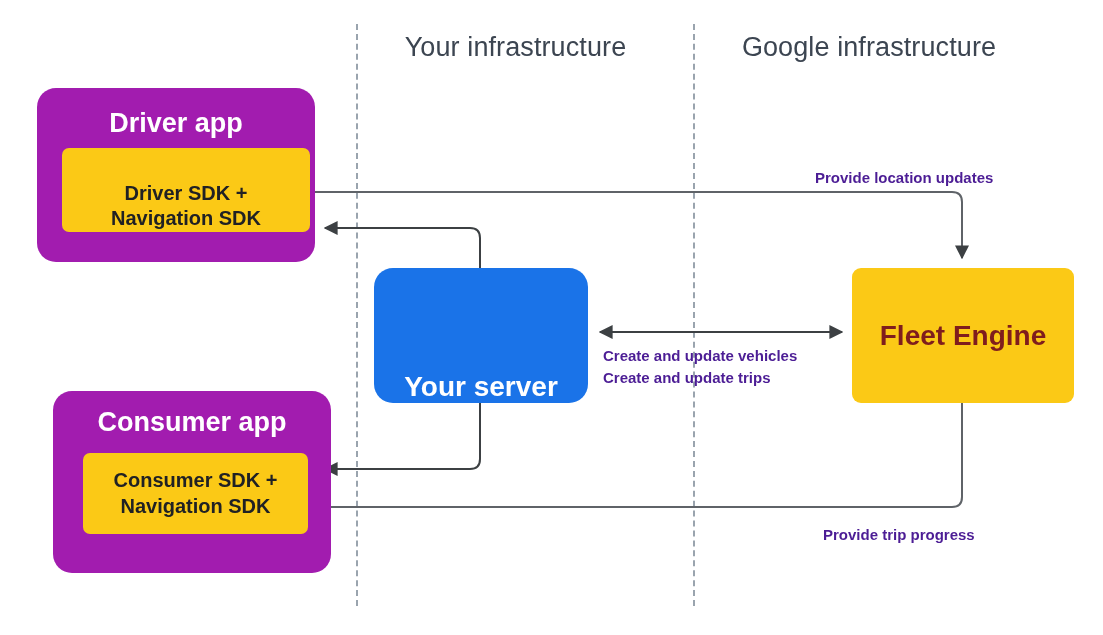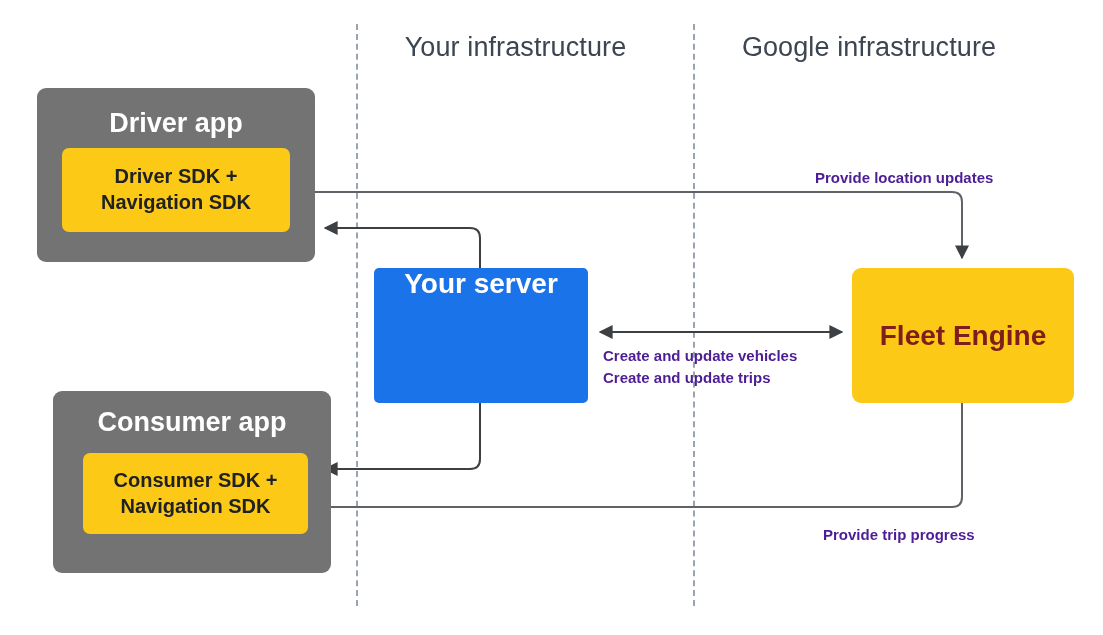--- a/index.html
+++ b/index.html
@@ -27,22 +27,22 @@
   }
   
   .divider {
     position: absolute;
     width: 0;
     border-left: 2px dashed #9aa4ae;
   }
   
   .app-box {
     position: absolute;
-    background: #737373;
-    border-radius: 9px;
+    background: #a21caf;
+    border-radius: 19px;
     box-sizing: border-box;
   }
   .app-title {
     position: absolute;
     left: 0;
     right: 0;
     text-align: center;
     color: #ffffff;
     font-size: 27px;
     font-weight: bold;
@@ -58,23 +58,23 @@
     text-align: center;
     color: #202124;
     font-size: 20px;
     font-weight: bold;
     line-height: 1.28;
     box-sizing: border-box;
   }
   .server-box {
     position: absolute;
     background: #1a73e8;
-    border-radius: 5px;
+    border-radius: 19px;
     display: flex;
-    align-items: flex-start;
+    align-items: flex-end;
     justify-content: center;
     color: #ffffff;
     font-size: 28px;
     font-weight: bold;
     white-space: nowrap;
   }
   .engine-box {
     position: absolute;
     background: #fbc916;
     border-radius: 9px;
@@ -142,21 +142,21 @@
 
     <path class="wire-dark" d="M 600 332 L 842 332" marker-start="url(#arrow-start)" marker-end="url(#arrow-end)"></path>
 
     <path class="wire-dark" d="M 480 403 L 480 459 Q 480 469 470 469 L 325 469" marker-end="url(#arrow-end)"></path>
 
     <path class="wire" d="M 962 403 L 962 497 Q 962 507 952 507 L 303 507" marker-end="url(#arrow-end)"></path>
   </svg>
 
   <div class="app-box" style="left:37px; top:88px; width:278px; height:174px;">
     <div class="app-title" style="top:20px;">Driver app</div>
-    <div class="sdk-box" style="left:25px; top:60px; width:228px; height:84px;">
+    <div class="sdk-box" style="left:25px; top:60px; width:248px; height:84px;align-items:flex-end;">
       <span>
         <span>Driver SDK +</span><br>
         <span>Navigation SDK</span>
       </span>
     </div>
   </div>
 
   <div class="app-box" style="left:37px; top:391px; width:278px; height:182px;margin-left:16px;">
     <div class="app-title" style="top:16px;">Consumer app</div>
     <div class="sdk-box" style="left:30px; top:62px; width:225px; height:81px;">

